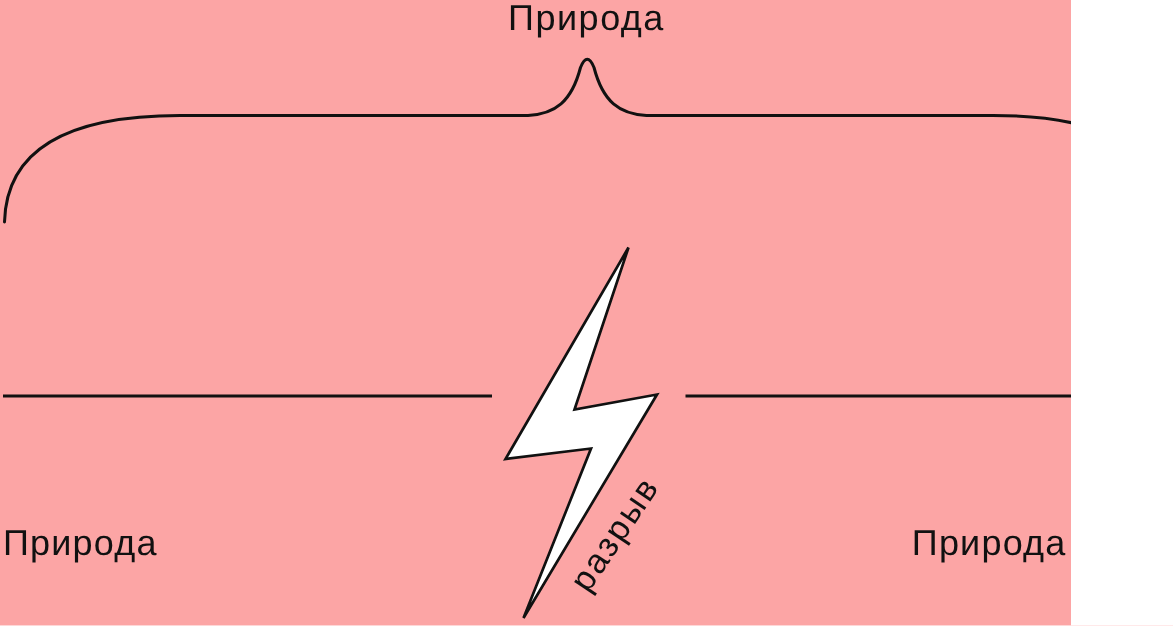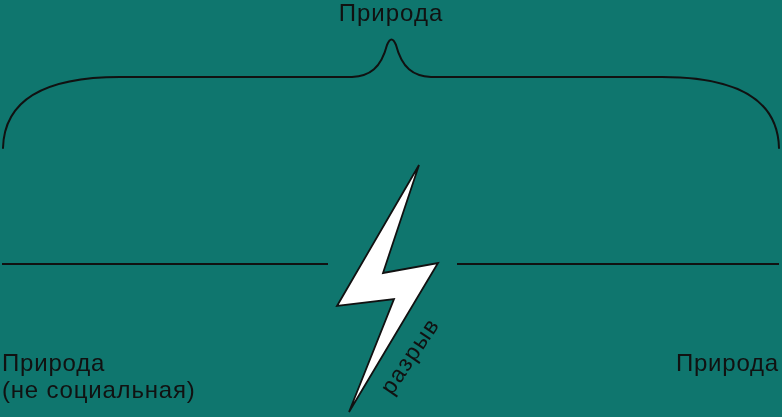--- a/index.html
+++ b/index.html
@@ -2,23 +2,23 @@
 <html><head>
 <meta charset="utf-8">
 <style>
   html, body {
     margin: 0;
     padding: 0;
     background: #ffffff;
   }
   .canvas {
     position: relative;
-    width: 782px;
+    width: 714px;
     height: 417px;
-    background: #0f766e;
+    background: #fca5a5;
     overflow: hidden;
     font-family: "Liberation Sans", sans-serif;
     color: #111111;
   }
   .title {
     position: absolute;
     top: 0px;
     left: 0;
     width: 782px;
     text-align: center;
@@ -77,20 +77,19 @@
     <path d="M 2 264 L 328 264" fill="none" stroke="#111111" stroke-width="2"></path>
     <path d="M 457 264 L 779 264" fill="none" stroke="#111111" stroke-width="2"></path>
 
     <polygon points="419,165 337,306 394,299 349,412 438,263 383,273" fill="#ffffff" stroke="#111111" stroke-width="1.8" stroke-linejoin="miter"></polygon>
 
     <text class="rupture-text" x="392" y="396" transform="rotate(-56 392 396)">разрыв</text>
   </svg>
 
   <div class="corner-label left">
     <div>Природа</div>
-    <div>(не социальная)</div>
   </div>
 
   <div class="corner-label right">
     <div>Природа</div>
   </div>
 
 </div>
 
 </body></html>

